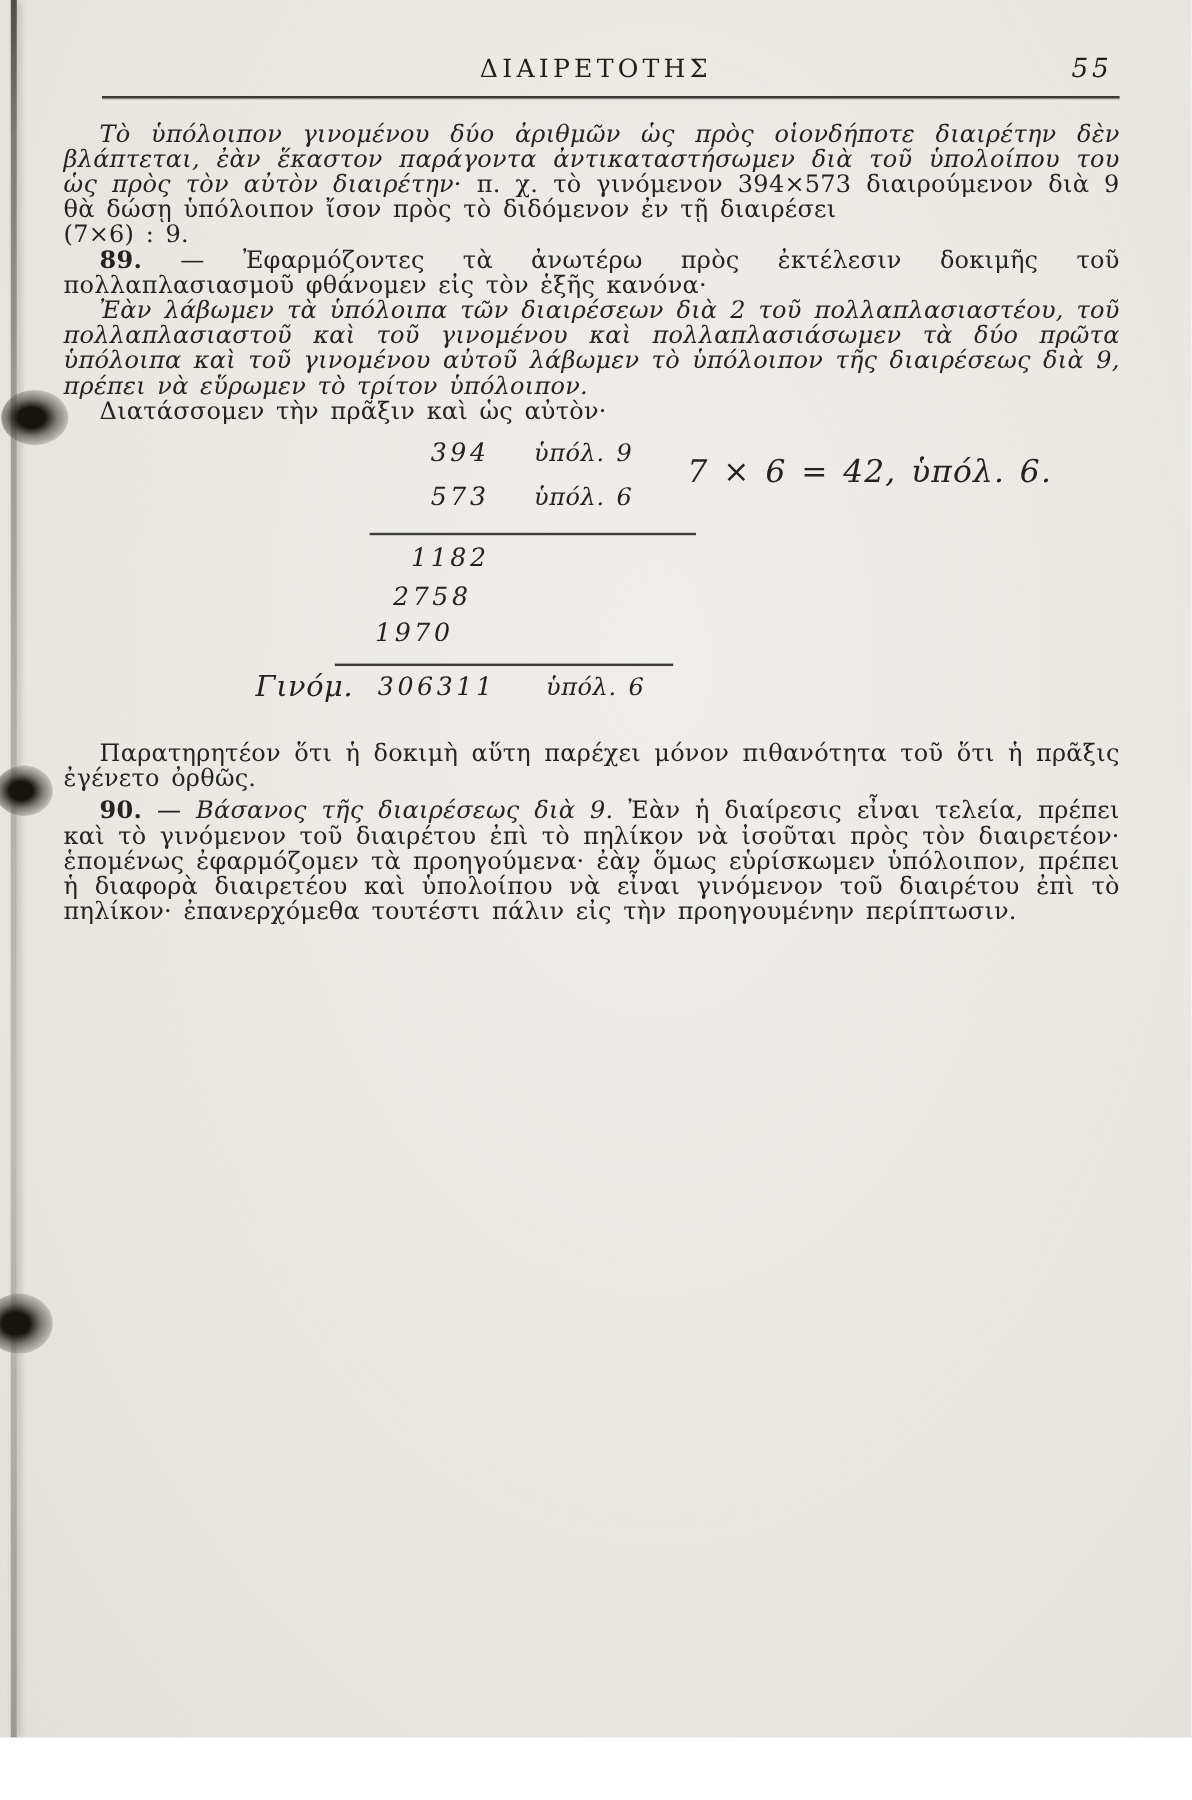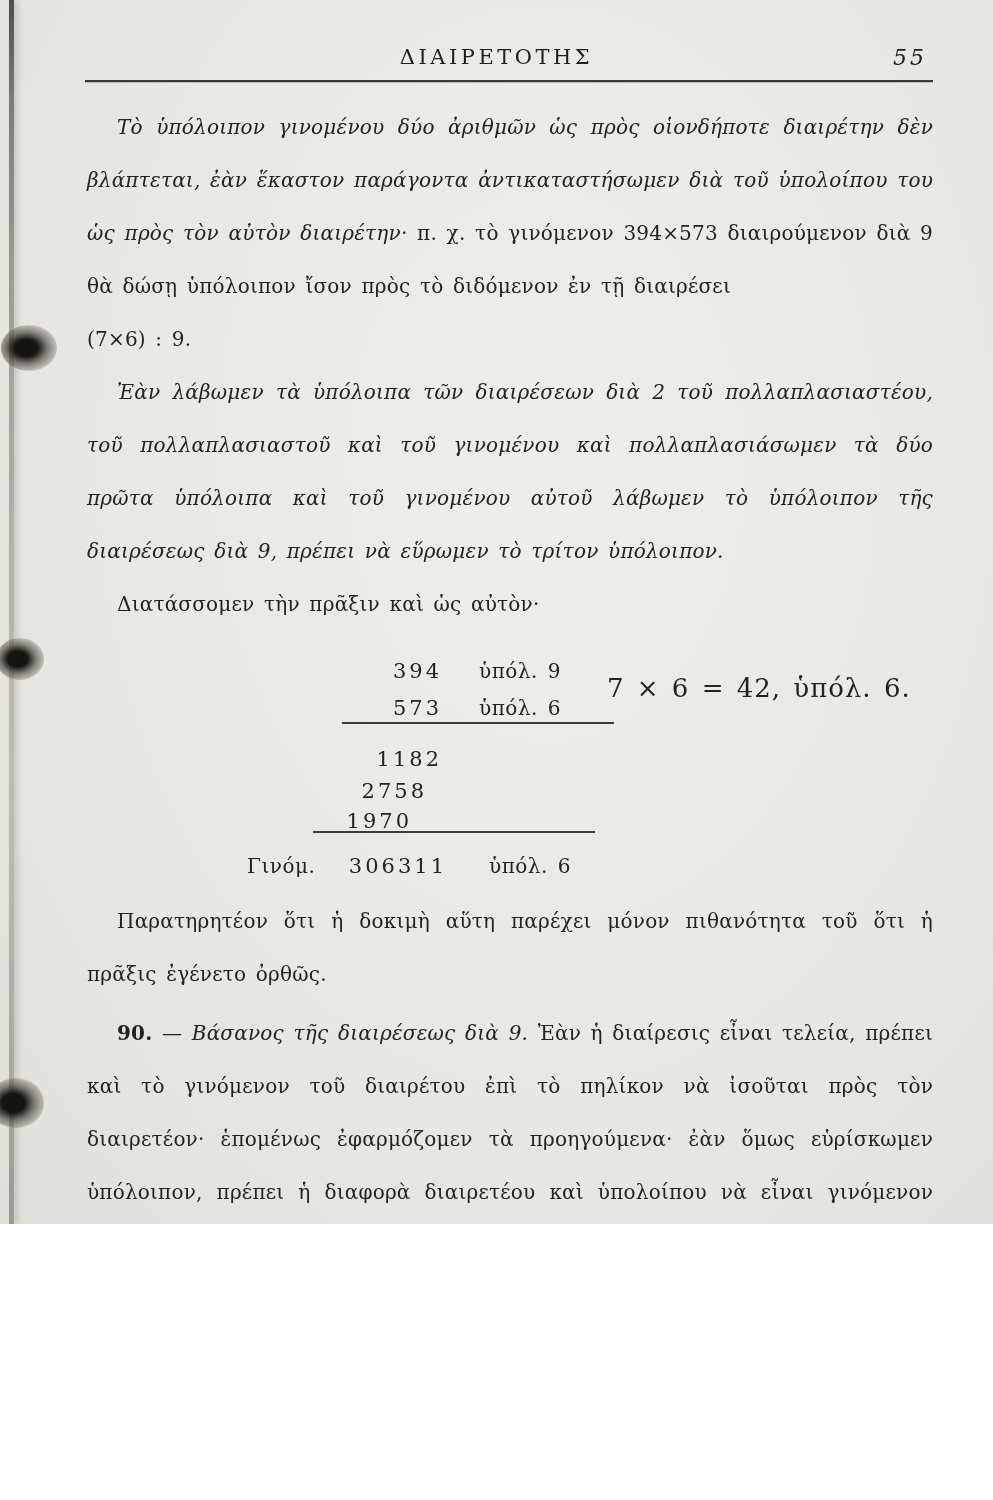--- a/index.html
+++ b/index.html
@@ -1,20 +1,20 @@
 <!DOCTYPE html>
 <html><head>
 <meta charset="utf-8">
 <style>
   html, body { margin:0; padding:0; }
   body { width:993px; height:1500px; overflow:hidden; }
 
   .page {
     position:relative;
-    width:993px; height:1224px;
+    width:993px; height:1448px;
     background:
       radial-gradient(ellipse at 55% 38%, #efeeea 0%, #e9e8e3 55%, #e1e0da 100%);
     font-family:"DejaVu Serif","Liberation Serif",serif;
     color:#24231f;
     overflow:hidden;
   }
 
   
   .binding-line {
     position:absolute; left:9px; top:0; bottom:0; width:5px;
@@ -45,51 +45,51 @@
     font-size:22px; letter-spacing:3px; color:#211f1a;font-style:italic;
   }
   .rule {
     margin:11px 60px 0 85px; height:0;
     border-top:2px solid #3a3933;
     box-shadow:0 1px 0 rgba(58,57,51,.25);
   }
 
   
   .content {
-    margin:19px 60px 0 87px;
-    font-size:20px; line-height:53px;
+    margin:19px 60px 0 53px;
+    font-size:20px; line-height:21px;
     text-align:justify; letter-spacing:.2px; word-spacing:3px;
   }
   .content p { margin:0; text-indent:30px; }
   .it { font-style:italic; }
   .bd { font-weight:bold; }
   p.formula { text-indent:0; }
   p.after-calc { margin-top:18px; }
   p.section-90 { margin-top:6px; }
 
   
-  .calc { position:relative; height:232px; margin-top:14px; text-align:left; }
+  .calc { position:relative; height:232px; margin-top:14px; text-align:left;font-style:italic; }
   .calc div { position:absolute; white-space:nowrap; }
   .c-num {
     width:110px; text-align:right;
     font-size:21px; letter-spacing:3px;
   }
   .c-lbl { font-size:20px; letter-spacing:.5px; }
   .n-394  { left:245px; top:0; }
   .l-394  { left:392px; top:0; }
   .n-573  { left:245px; top:37px; }
   .l-573  { left:392px; top:37px; }
   .side   { left:520px; top:17px; font-size:26px; letter-spacing:1px; }
   .c-line { border-top:2px solid #3d3c36; height:0; }
   .line-1 { left:255px; top:77px;  width:272px; }
   .pp-1   { left:245px; top:88px;  }
   .pp-2   { left:230px; top:120px; }
   .pp-3   { left:215px; top:150px; }
   .line-2 { left:226px; top:186px; width:282px; }
-  .res-lbl{ left:160px; top:195px; font-size:20px; }
+  .res-lbl{ left:160px; top:195px; font-size:24px; }
   .res-val{ left:250px; top:195px; }
   .res-rem{ left:402px; top:195px; }
 </style>
 </head>
 <body>
 
 <div class="page">
 
   <div class="binding-line"></div>
   <div class="blot blot-1"></div>
@@ -101,20 +101,21 @@
     <div class="pagenum">55</div>
     <div class="rule"></div>
   </div>
 
   <div class="content">
 
     <p><span class="it">Τὸ ὑπόλοιπον γινομένου δύο ἀριθμῶν ὡς πρὸς οἱονδήποτε διαιρέτην δὲν βλάπτεται, ἐὰν ἕκαστον παράγοντα ἀντικαταστήσωμεν διὰ τοῦ ὑπολοίπου του ὡς πρὸς τὸν αὐτὸν διαιρέτην·</span><span> π. χ. τὸ γινόμενον 394×573 διαιρούμενον διὰ 9 θὰ δώσῃ ὑπόλοιπον ἴσον πρὸς τὸ διδόμενον ἐν τῇ διαιρέσει</span></p>
 
     <p class="formula">(7×6) : 9.</p>
 
+    <p><span class="bd">89.</span><span> — Ἐφαρμόζοντες τὰ ἀνωτέρω πρὸς ἐκτέλεσιν δοκιμῆς τοῦ πολλαπλασιασμοῦ φθάνομεν εἰς τὸν ἑξῆς κανόνα·</span></p>
 
     <p><span class="it">Ἐὰν λάβωμεν τὰ ὑπόλοιπα τῶν διαιρέσεων διὰ 2 τοῦ πολλαπλασιαστέου, τοῦ πολλαπλασιαστοῦ καὶ τοῦ γινομένου καὶ πολλαπλασιάσωμεν τὰ δύο πρῶτα ὑπόλοιπα καὶ τοῦ γινομένου αὐτοῦ λάβωμεν τὸ ὑπόλοιπον τῆς διαιρέσεως διὰ 9, πρέπει νὰ εὕρωμεν τὸ τρίτον ὑπόλοιπον.</span></p>
 
 
     <p><span>Διατάσσομεν τὴν πρᾶξιν καὶ ὡς αὐτὸν·</span></p>
 
     <div class="calc">
       <div class="c-num n-394">394</div>
       <div class="c-lbl l-394">ὑπόλ. 9</div>
       <div class="c-num n-573">573</div>

